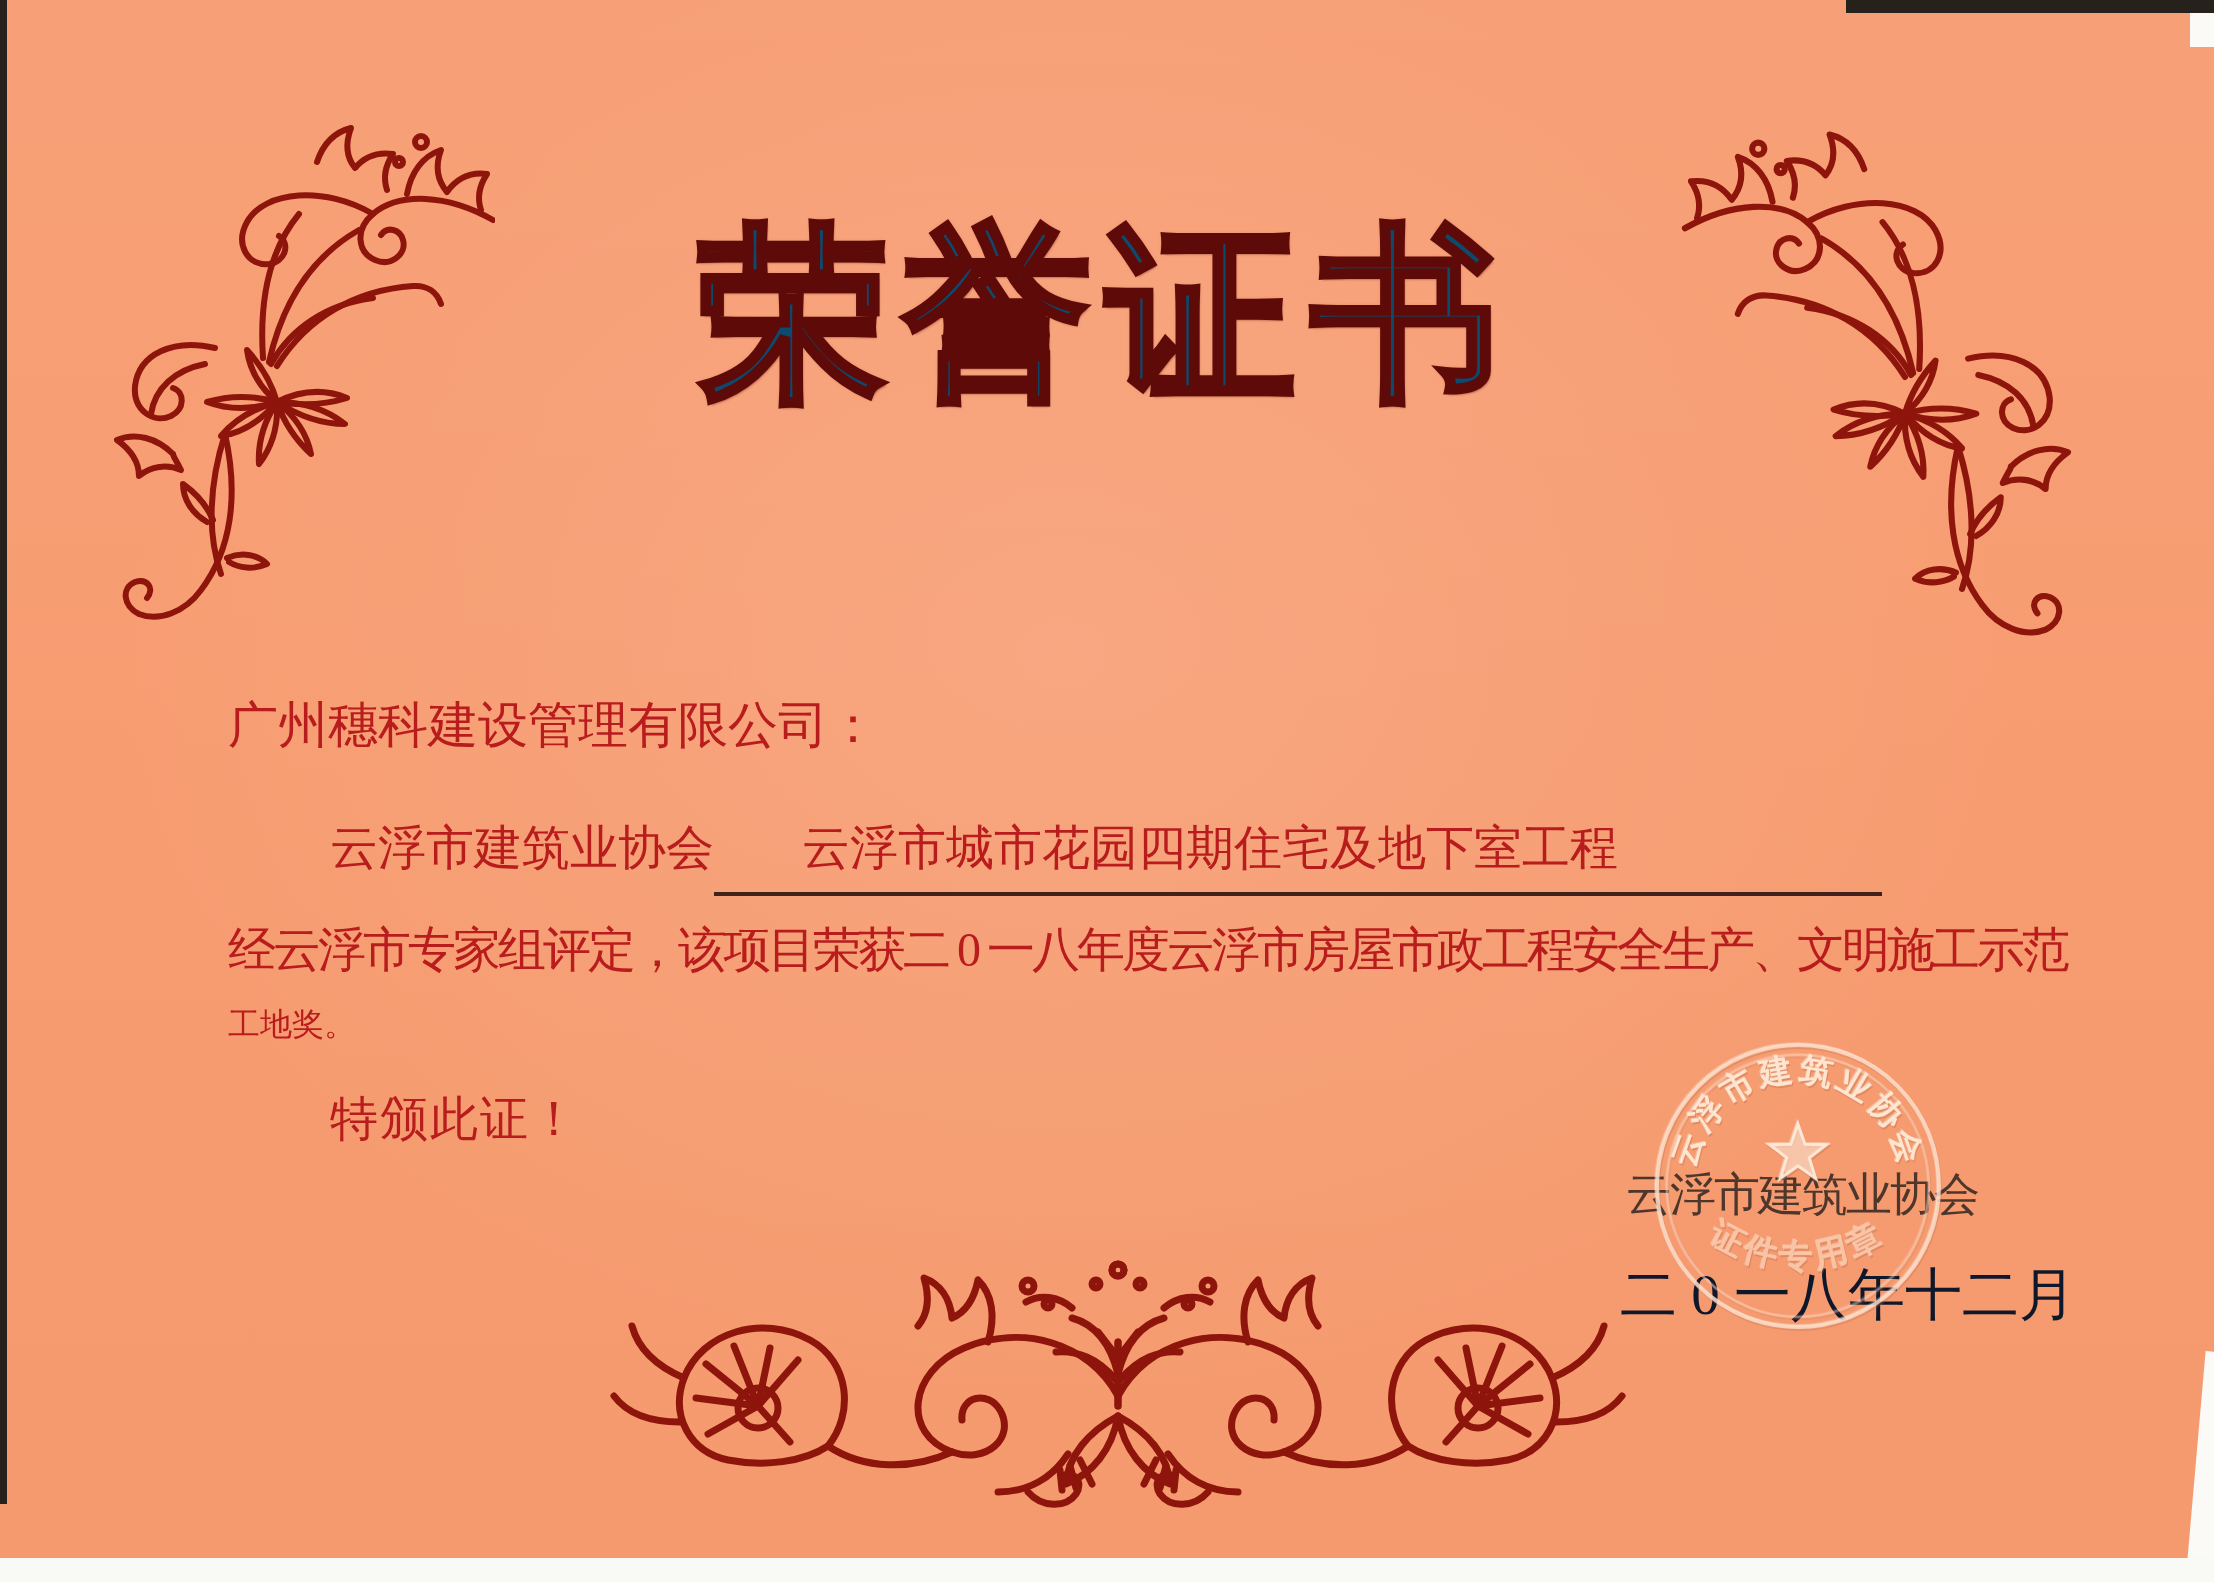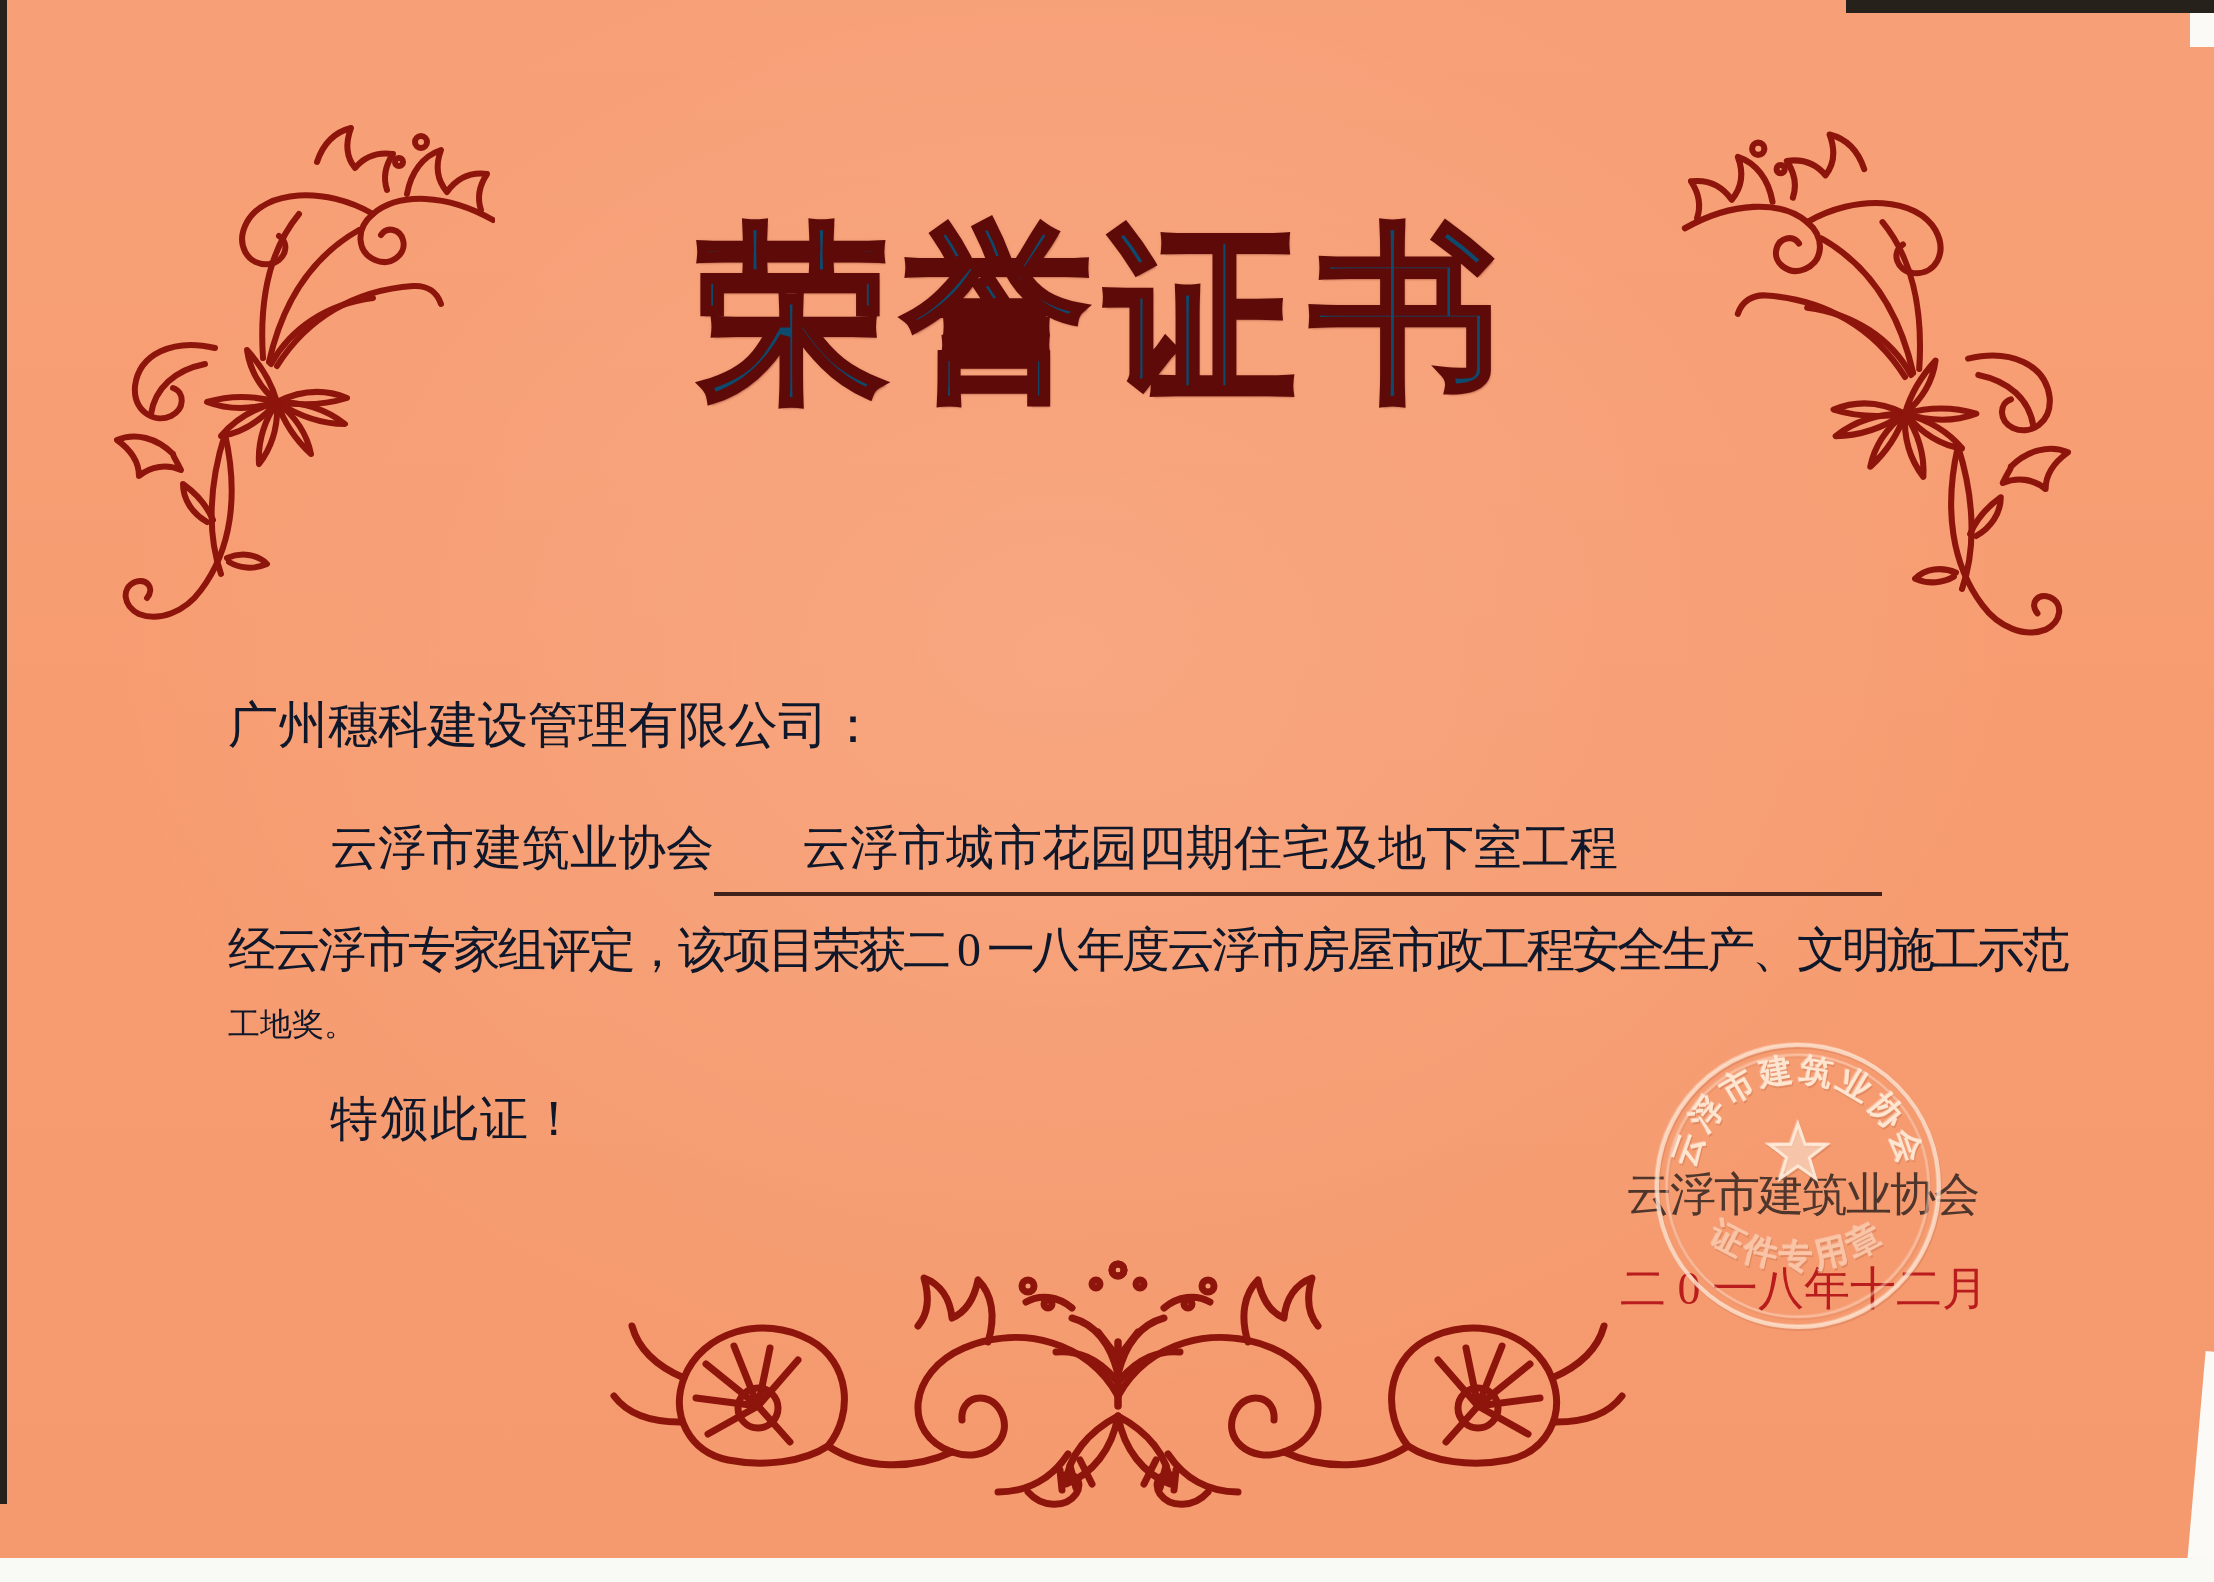--- a/index.html
+++ b/index.html
@@ -29,33 +29,33 @@
 
   .cert-title{
     position:absolute;left:0;top:222px;width:2214px;text-align:center;
     font-size:188px;line-height:1;font-weight:900;color:#0c4a6e;
     letter-spacing:16px;
     -webkit-text-stroke:5px #5e0a08;
     text-shadow:0 0 4px rgba(94,10,8,.55), 2px 3px 2px rgba(94,10,8,.35);
     white-space:nowrap;
   }
 
-  .bodytext{position:absolute;color:#0f172a;line-height:1;white-space:nowrap;}
+  .bodytext{position:absolute;color:#b91c1c;line-height:1;white-space:nowrap;}
   .recipient{left:228px;top:700px;font-size:50px;letter-spacing:0px;}
   .line2{left:330px;top:824px;font-size:48px;}
   .blank{
     display:inline-block;width:1168px;box-sizing:border-box;
     padding-left:88px;padding-bottom:20px;margin-bottom:-12px;
     border-bottom:4px solid #40221b;white-space:nowrap;overflow:visible;
   }
   .line3{left:228px;top:926px;font-size:48px;letter-spacing:-3px;}
   .line4{left:228px;top:1008px;font-size:32px;}
   .closing{left:330px;top:1098px;font-size:48px;letter-spacing:2px;font-family:Liberation Mono, monospace;}
   .issuer{left:1626px;top:1172px;font-size:46px;letter-spacing:-2px;color:#4f362c;z-index:3;}
-  .issue-date{left:1620px;top:1266px;font-size:46px;letter-spacing:0px;color:#b91c1c;z-index:3;}
+  .issue-date{left:1620px;top:1266px;font-size:57px;letter-spacing:0px;color:#0f172a;z-index:3;}
 
   .seal{
     position:absolute;left:1652px;top:1040px;width:292px;height:292px;z-index:4;
     filter:drop-shadow(1px 2px 0 rgba(196,104,68,0.40)) drop-shadow(-1px -1px 0 rgba(255,255,255,0.35));
   }
   .seal svg{display:block;width:100%;height:100%;}
 </style>
 </head>
 <body>
 

